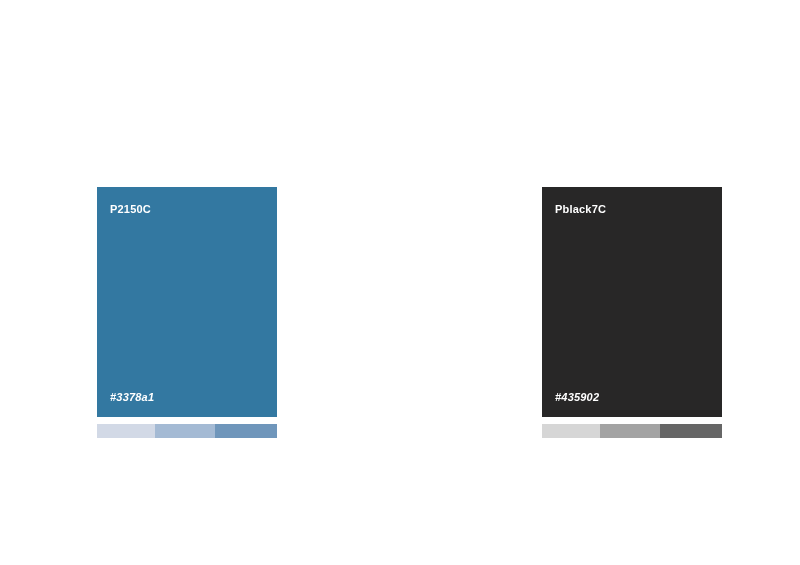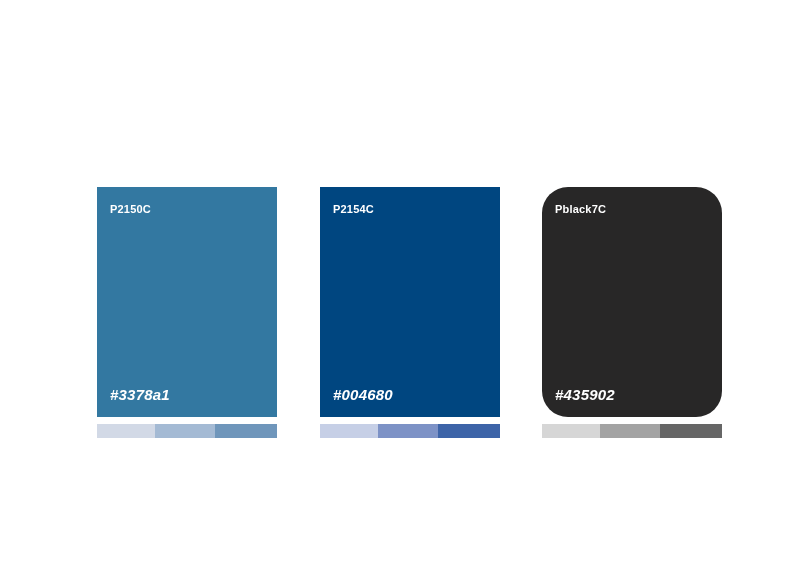--- a/index.html
+++ b/index.html
@@ -51,21 +51,21 @@
     font-weight: bold;
     letter-spacing: 0.2px;
     color: #ffffff;
     white-space: nowrap;
   }
 
   .swatch-hex {
     position: absolute;
     left: 13px;
     bottom: 14px;
-    font-size: 15px;
+    font-size: 11px;
     font-style: italic;
     font-weight: bold;
     letter-spacing: 0.2px;
     color: #ffffff;
     white-space: nowrap;
   }
 
   .tint-strip {
     position: relative;
     margin-top: 7px;
@@ -90,34 +90,23 @@
       <span class="swatch-name" style="color: rgb(255, 255, 255);">P2150C</span>
       <span class="swatch-hex" style="color: rgb(255, 255, 255);">#3378a1</span>
     </div>
     <div class="tint-strip">
       <div class="tint-band" style="background: rgb(210, 217, 230); width: 58px;"></div>
       <div class="tint-band" style="background: rgb(164, 186, 212); width: 60px;"></div>
       <div class="tint-band" style="background: rgb(111, 150, 187); width: 62px;"></div>
     </div>
   </div>
 
-  <div class="swatch-group" id="swatch-group-1">
-    <div class="swatch-card" style="background: rgb(0, 70, 128);">
-      <span class="swatch-name" style="color: rgb(255, 255, 255);">P2154C</span>
-      <span class="swatch-hex" style="color: rgb(255, 255, 255);">#004680</span>
-    </div>
-    <div class="tint-strip">
-      <div class="tint-band" style="background: rgb(198, 207, 230); width: 58px;"></div>
-      <div class="tint-band" style="background: rgb(125, 146, 198); width: 60px;"></div>
-      <div class="tint-band" style="background: rgb(61, 100, 168); width: 62px;"></div>
-    </div>
-  </div>
 
   <div class="swatch-group" id="swatch-group-2">
-    <div class="swatch-card" style="background: rgb(40, 39, 39); border-radius: 26px;">
+    <div class="swatch-card" style="background: rgb(40, 39, 39);">
       <span class="swatch-name" style="color: rgb(255, 255, 255);">Pblack7C</span>
       <span class="swatch-hex" style="color: rgb(255, 255, 255);">#435902</span>
     </div>
     <div class="tint-strip">
       <div class="tint-band" style="background: rgb(214, 214, 214); width: 58px;"></div>
       <div class="tint-band" style="background: rgb(163, 163, 163); width: 60px;"></div>
       <div class="tint-band" style="background: rgb(102, 102, 102); width: 62px;"></div>
     </div>
   </div>
 

